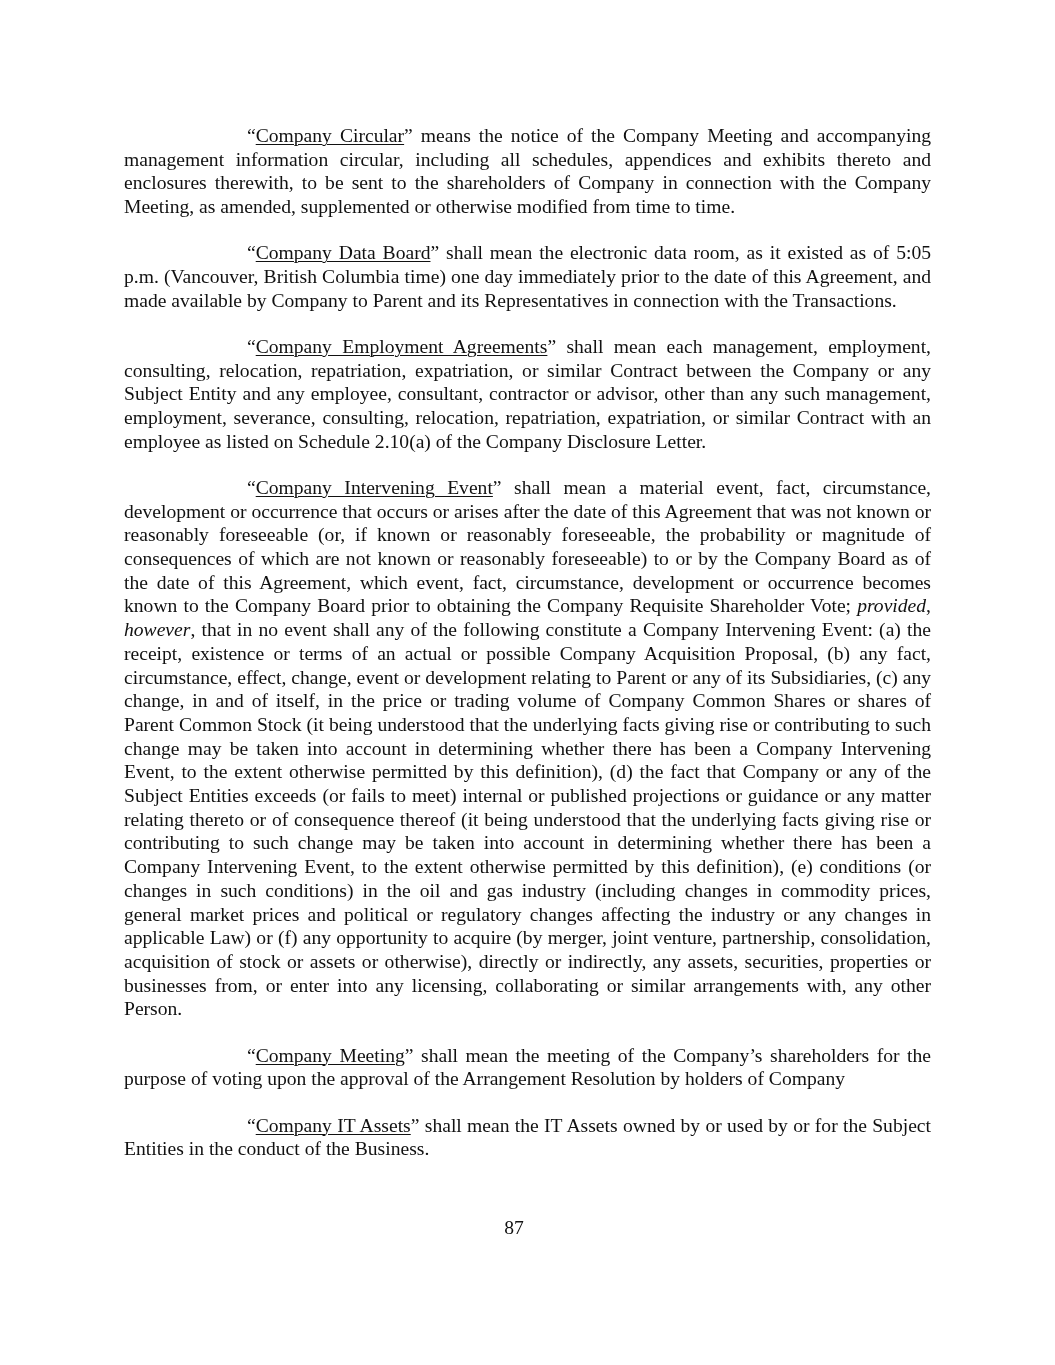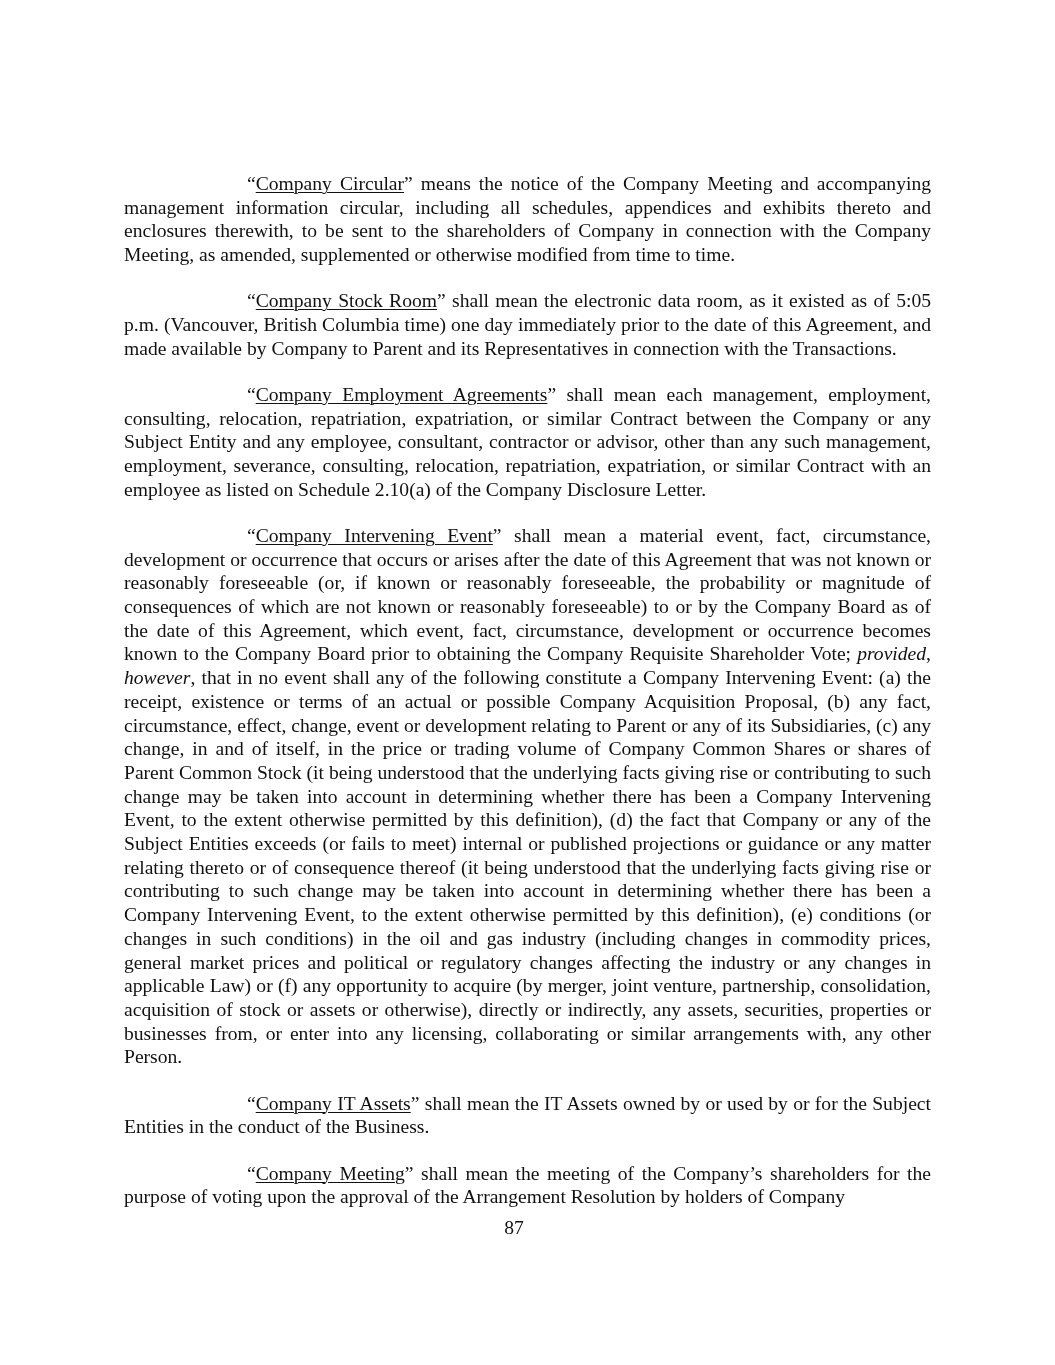--- a/index.html
+++ b/index.html
@@ -15,21 +15,20 @@
     }
     .page {
       position: absolute;
       left: 124px;
       top: 124px;
       width: 807px;
       font-family: "Liberation Serif", "DejaVu Serif", serif;
       font-size: 19.6px;
       line-height: 23.7px;
       color: #111111;
-      margin-top: 48px;
     }
     .para {
       margin: 0 0 22.5px 0;
       text-align: justify;
       text-indent: 123px;
     }
     .term {
       text-decoration: underline;
       text-underline-offset: 2px;
       text-decoration-thickness: 1px;
@@ -51,25 +50,25 @@
       color: #111111;
     }
   </style>
 </head>
 <body>
 
 <div class="page">
 
   <p class="para"><span>“</span><span class="term">Company Circular</span><span>”</span><span> means the notice of the Company Meeting and accompanying management information circular, including all schedules, appendices and exhibits thereto and enclosures therewith, to be sent to the shareholders of Company in connection with the Company Meeting, as amended, supplemented or otherwise modified from time to time.</span></p>
 
-  <p class="para"><span>“</span><span class="term">Company Stock Room</span><span>”</span><span> shall mean the electronic data room, as it existed as of 5:05 p.m. (Vancouver, British Columbia time) one day immediately prior to the date of this Agreement, and made available by Company to Parent and its Representatives in connection with the Transactions.</span></p>
+  <p class="para"><span>“</span><span class="term">Company Data Board</span><span>”</span><span> shall mean the electronic data room, as it existed as of 5:05 p.m. (Vancouver, British Columbia time) one day immediately prior to the date of this Agreement, and made available by Company to Parent and its Representatives in connection with the Transactions.</span></p>
 
   <p class="para"><span>“</span><span class="term">Company Employment Agreements</span><span>”</span><span> shall mean each management, employment, consulting, relocation, repatriation, expatriation, or similar Contract between the Company or any Subject Entity and any employee, consultant, contractor or advisor, other than any such management, employment, severance, consulting, relocation, repatriation, expatriation, or similar Contract with an employee as listed on Schedule 2.10(a) of the Company Disclosure Letter.</span></p>
 
   <p class="para"><span>“</span><span class="term">Company Intervening Event</span><span>”</span><span> shall mean a material event, fact, circumstance, development or occurrence that occurs or arises after the date of this Agreement that was not known or reasonably foreseeable (or, if known or reasonably foreseeable, the probability or magnitude of consequences of which are not known or reasonably foreseeable) to or by the Company Board as of the date of this Agreement, which event, fact, circumstance, development or occurrence becomes known to the Company Board prior to obtaining the Company Requisite Shareholder Vote; </span><span class="em-u">provided</span><span>, </span><span class="em-u">however</span><span>, that in no event shall any of the following constitute a Company Intervening Event: (a) the receipt, existence or terms of an actual or possible Company Acquisition Proposal, (b) any fact, circumstance, effect, change, event or development relating to Parent or any of its Subsidiaries, (c) any change, in and of itself, in the price or trading volume of Company Common Shares or shares of Parent Common Stock (it being understood that the underlying facts giving rise or contributing to such change may be taken into account in determining whether there has been a Company Intervening Event, to the extent otherwise permitted by this definition), (d) the fact that Company or any of the Subject Entities exceeds (or fails to meet) internal or published projections or guidance or any matter relating thereto or of consequence thereof (it being understood that the underlying facts giving rise or contributing to such change may be taken into account in determining whether there has been a Company Intervening Event, to the extent otherwise permitted by this definition), (e) conditions (or changes in such conditions) in the oil and gas industry (including changes in commodity prices, general market prices and political or regulatory changes affecting the industry or any changes in applicable Law) or (f) any opportunity to acquire (by merger, joint venture, partnership, consolidation, acquisition of stock or assets or otherwise), directly or indirectly, any assets, securities, properties or businesses from, or enter into any licensing, collaborating or similar arrangements with, any other Person.</span></p>
 
+  <p class="para"><span>“</span><span class="term">Company Meeting</span><span>”</span><span> shall mean the meeting of the Company’s shareholders for the purpose of voting upon the approval of the Arrangement Resolution by holders of Company</span></p>
+
   <p class="para"><span>“</span><span class="term">Company IT Assets</span><span>”</span><span> shall mean the IT Assets owned by or used by or for the Subject Entities in the conduct of the Business.</span></p>
-
-  <p class="para"><span>“</span><span class="term">Company Meeting</span><span>”</span><span> shall mean the meeting of the Company’s shareholders for the purpose of voting upon the approval of the Arrangement Resolution by holders of Company</span></p>
 
 </div>
 
 <div class="page-number">87</div>
 
 </body></html>

